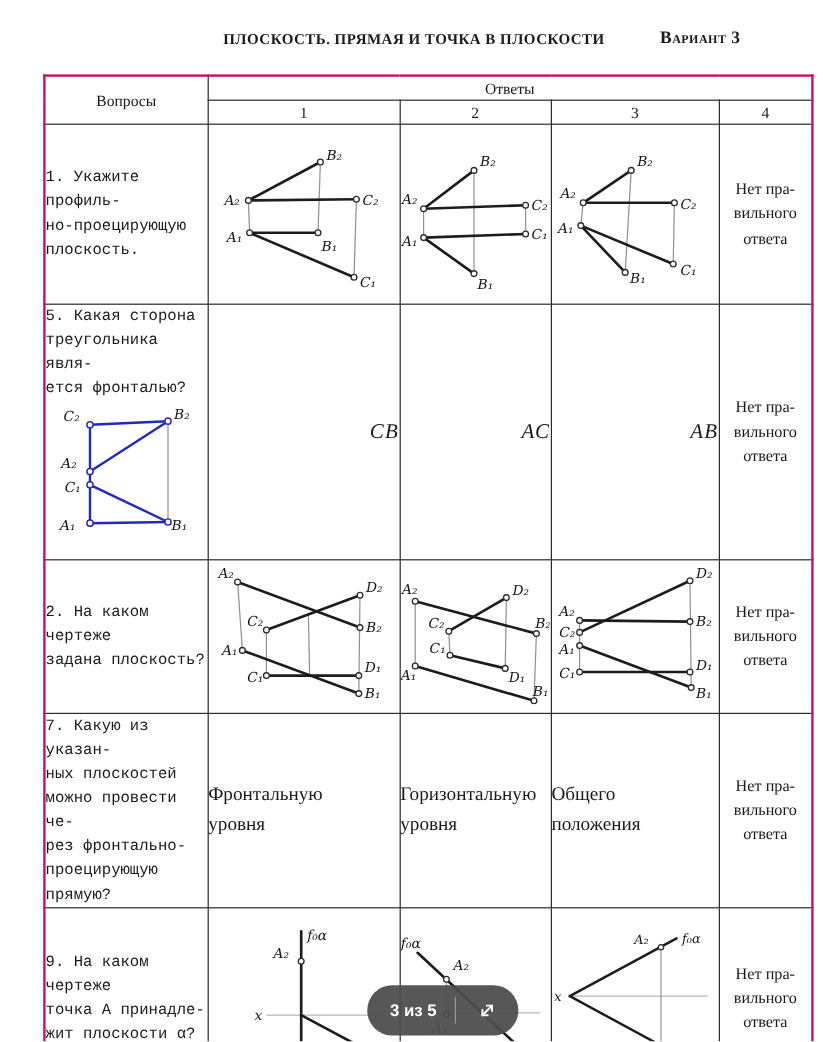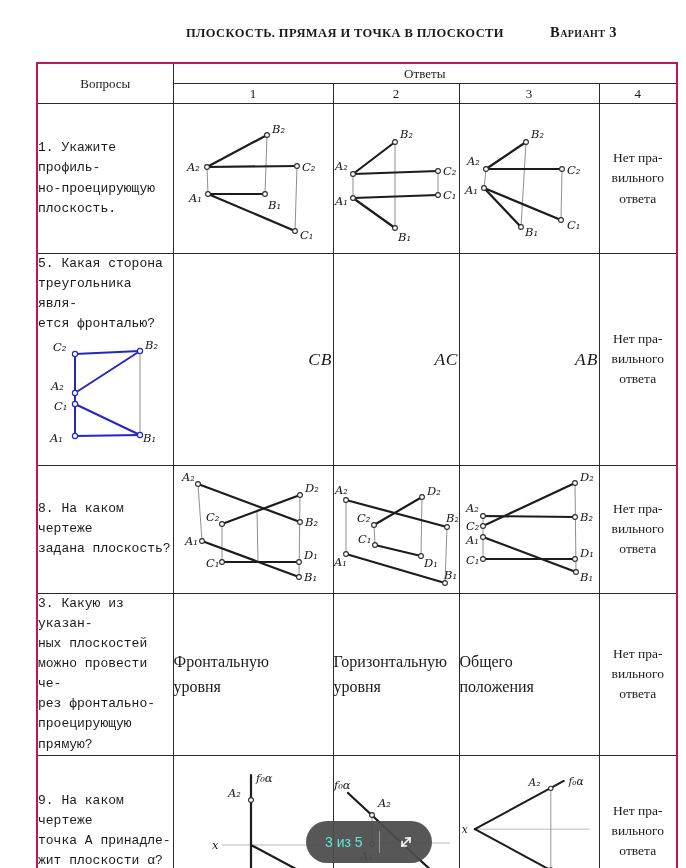--- a/index.html
+++ b/index.html
@@ -24,21 +24,21 @@
   svg .thin{stroke:#8f8f8f;stroke-width:1;fill:none;}
   svg .axis{stroke:#b5b5b5;stroke-width:1;fill:none;}
   svg .blue{stroke:#2128c4;stroke-width:2;fill:none;stroke-linecap:round;}
   svg circle.pt{fill:#ffffff;stroke:#2a2a2a;stroke-width:1.1;}
   svg circle.ptb{fill:#ffffff;stroke:#2128c4;stroke-width:1.2;}
   svg text{font-family:"DejaVu Serif",serif;font-style:italic;font-size:11.5px;fill:#141414;}
   
   .pill{position:absolute;left:306px;top:821px;width:126px;height:42px;border-radius:22px;
         background:rgba(77,77,77,.94);display:flex;align-items:center;justify-content:space-between;
         padding:0 16px 0 19px;box-sizing:border-box;z-index:5;}
-  .pill-text{color:#5eead4;font-family:"Liberation Sans",sans-serif;font-size:14px;}
+  .pill-text{color:#ffffff;font-family:"Liberation Sans",sans-serif;font-size:14px;font-weight:bold;}
   .pill-sep{width:1px;height:22px;background:rgba(255,255,255,.38);}
   .pill-btn{width:20px;height:20px;display:flex;align-items:center;justify-content:center;cursor:pointer;}
 </style>
 </head>
 <body>
 
 <div class="page">
 
   <div class="doc-head">
     <div class="doc-title">ПЛОСКОСТЬ. ПРЯМАЯ И ТОЧКА В ПЛОСКОСТИ</div>
@@ -187,21 +187,21 @@
       <td class="ans-letter">АВ</td>
       <td>
         <div class="no-ans">Нет пра-
 вильного
 ответа</div>
       </td>
     </tr>
 
     <tr style="height:128px">
       <td class="q-cell">
-        <div class="q-text">8. На каком чертеже
+        <div class="q-text">2. На каком чертеже
 задана плоскость?</div>
       </td>
       <td>
             <div class="diag-wrap">
         <svg width="146" height="122" viewBox="0 0 146 122">
           <line class="thin" x1="18" y1="16" x2="22" y2="73"></line>
           <line class="thin" x1="42" y1="56" x2="42" y2="94"></line>
           <line class="thin" x1="120" y1="27" x2="119" y2="109"></line>
           <line class="thin" x1="77" y1="42" x2="78" y2="94"></line>
           <line class="bold" x1="18" y1="16" x2="120" y2="54"></line>
@@ -287,21 +287,21 @@
           </td>
       <td>
         <div class="no-ans">Нет пра-
 вильного
 ответа</div>
       </td>
     </tr>
 
     <tr style="height:127px">
       <td class="q-cell">
-        <div class="q-text">3. Какую из указан-
+        <div class="q-text">7. Какую из указан-
 ных  плоскостей
 можно провести че-
 рез  фронтально-
 проецирующую
 прямую?</div>
       </td>
       <td class="ans-word">Фронтальную
 уровня</td>
       <td class="ans-word">Горизонтальную
 уровня</td>

